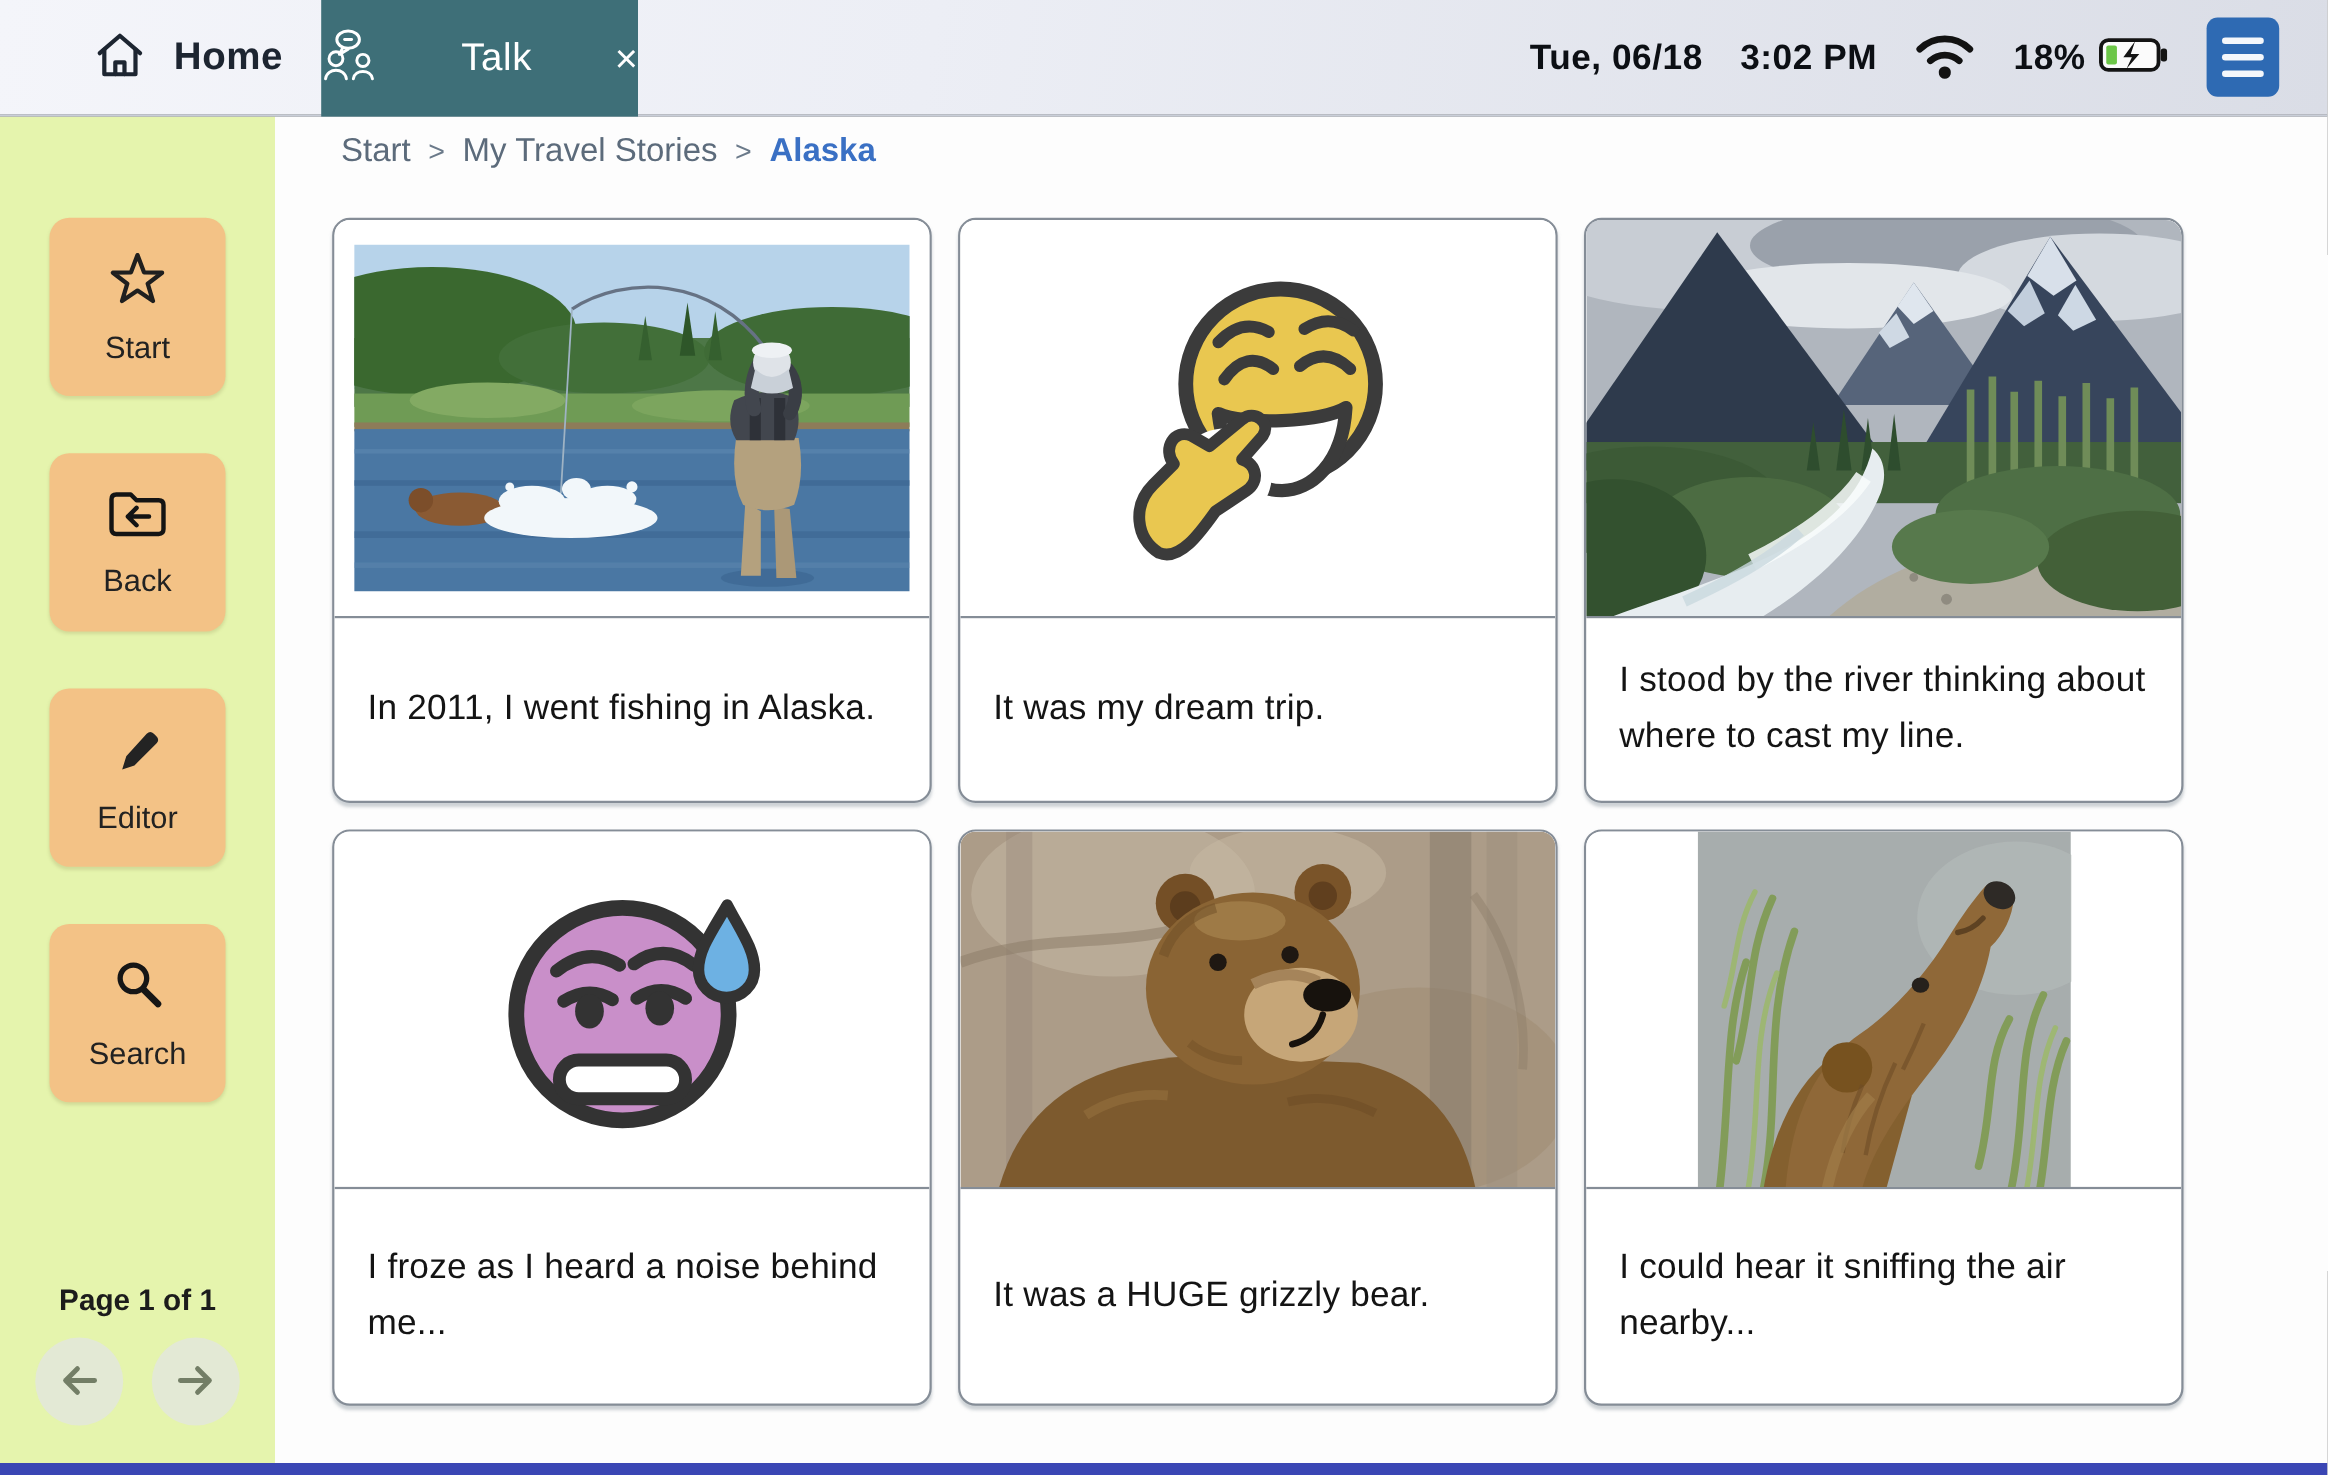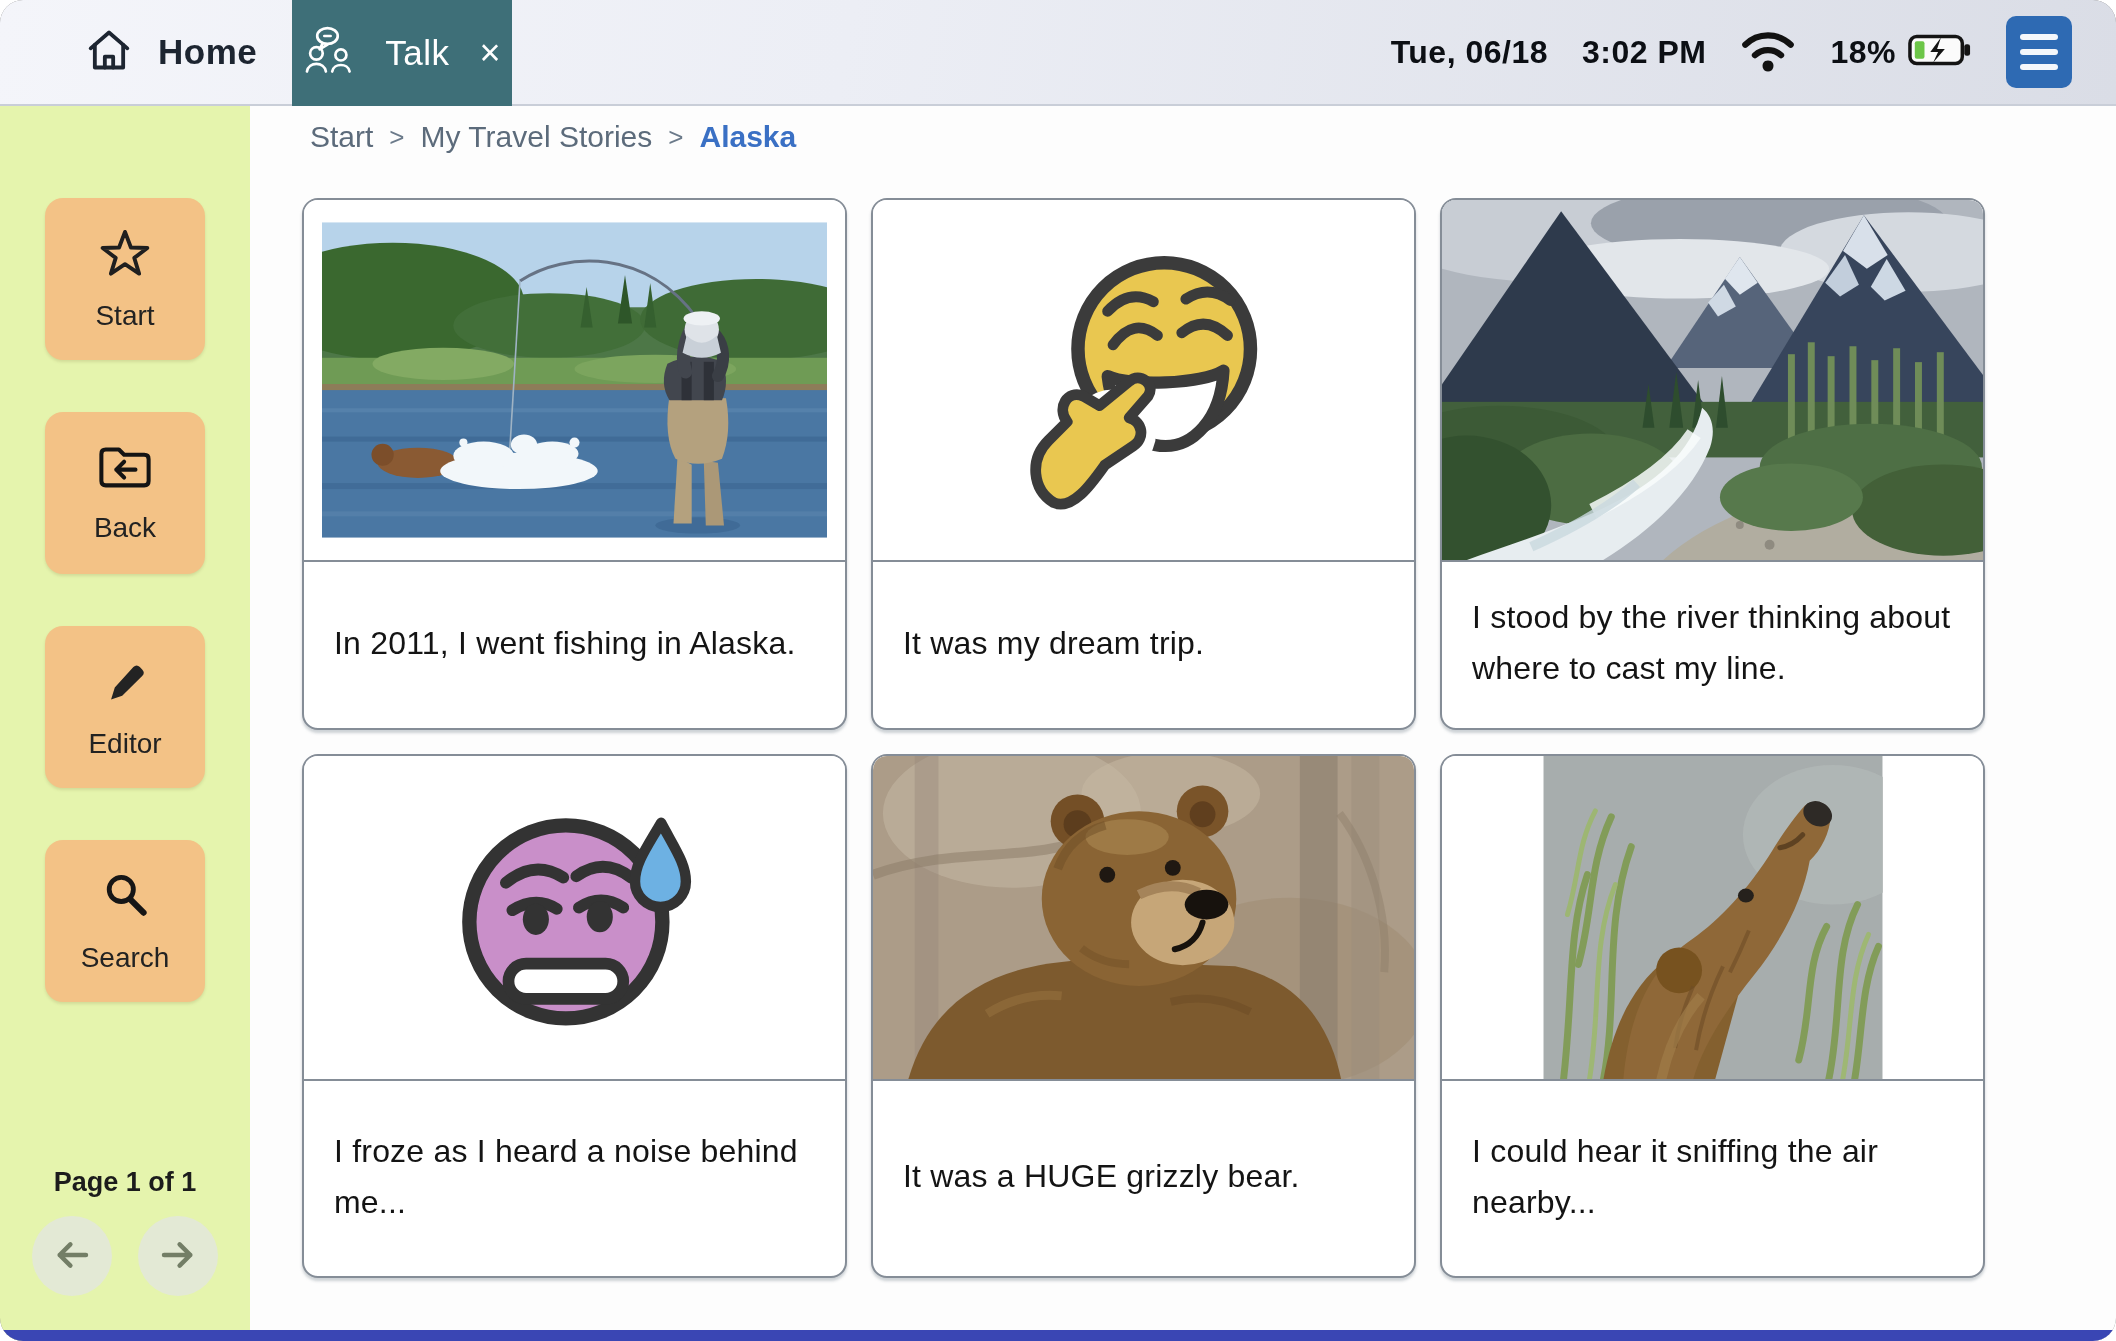--- a/index.html
+++ b/index.html
@@ -1,27 +1,27 @@
 <!DOCTYPE html>
 <html><head>
 <meta charset="utf-8">
 <style>
   * { margin:0; padding:0; box-sizing:border-box; }
   html,body { width:2116px; height:1341px; }
   body { font-family:"Liberation Sans", sans-serif; background:#fff; overflow:hidden; }
-  .screen { position:relative; width:2116px; height:1341px; background:#737373; overflow:hidden;border-radius:23px; }
+  .screen { position:relative; width:2116px; height:1341px; background:#737373; overflow:hidden; }
 
   
   .topbar { position:absolute; left:0; top:0; width:2116px; height:106px;
     background:linear-gradient(100deg,#f4f5fa 0%,#eceef5 40%,#dadde6 100%);
     border-bottom:2px solid #c9ced8; z-index:5; }
   .home-group { position:absolute; left:84px; top:0; height:104px; display:flex; align-items:center; gap:24px; cursor:pointer; }
   .home-label { font-size:35px; font-weight:700; color:#1d2531; letter-spacing:.5px; }
-  .talk-tab { position:absolute; left:292px; top:0; width:220px; height:106px; background:#3e6f78;
-    display:flex; align-items:center; justify-content:center; gap:22px; color:#fff; cursor:pointer; }
+  .talk-tab { position:absolute; left:292px; top:0; width:288px; height:106px; background:#3e6f78;
+    display:flex; align-items:center; justify-content:space-between; gap:22px; color:#fff; cursor:pointer; }
   .talk-label { font-size:35px; font-weight:500; letter-spacing:.5px; }
   .talk-close { font-size:36px; font-weight:400; margin-left:8px; line-height:1; }
   .status-group { position:absolute; right:0; top:0; height:104px; display:flex; align-items:center; gap:34px; padding-right:44px; }
   .status-text { font-size:32px; font-weight:700; color:#0c0f14; letter-spacing:.5px; }
   .battery-wrap { display:flex; align-items:center; gap:12px; }
   .menu-btn { width:66px; height:72px; border:none; border-radius:10px; background:#2e6ab3;
     display:flex; flex-direction:column; align-items:center; justify-content:center; gap:9px; cursor:pointer; }
   .menu-btn span { display:block; width:38px; height:6px; border-radius:3px; background:#f4f7fb; }
 
   

